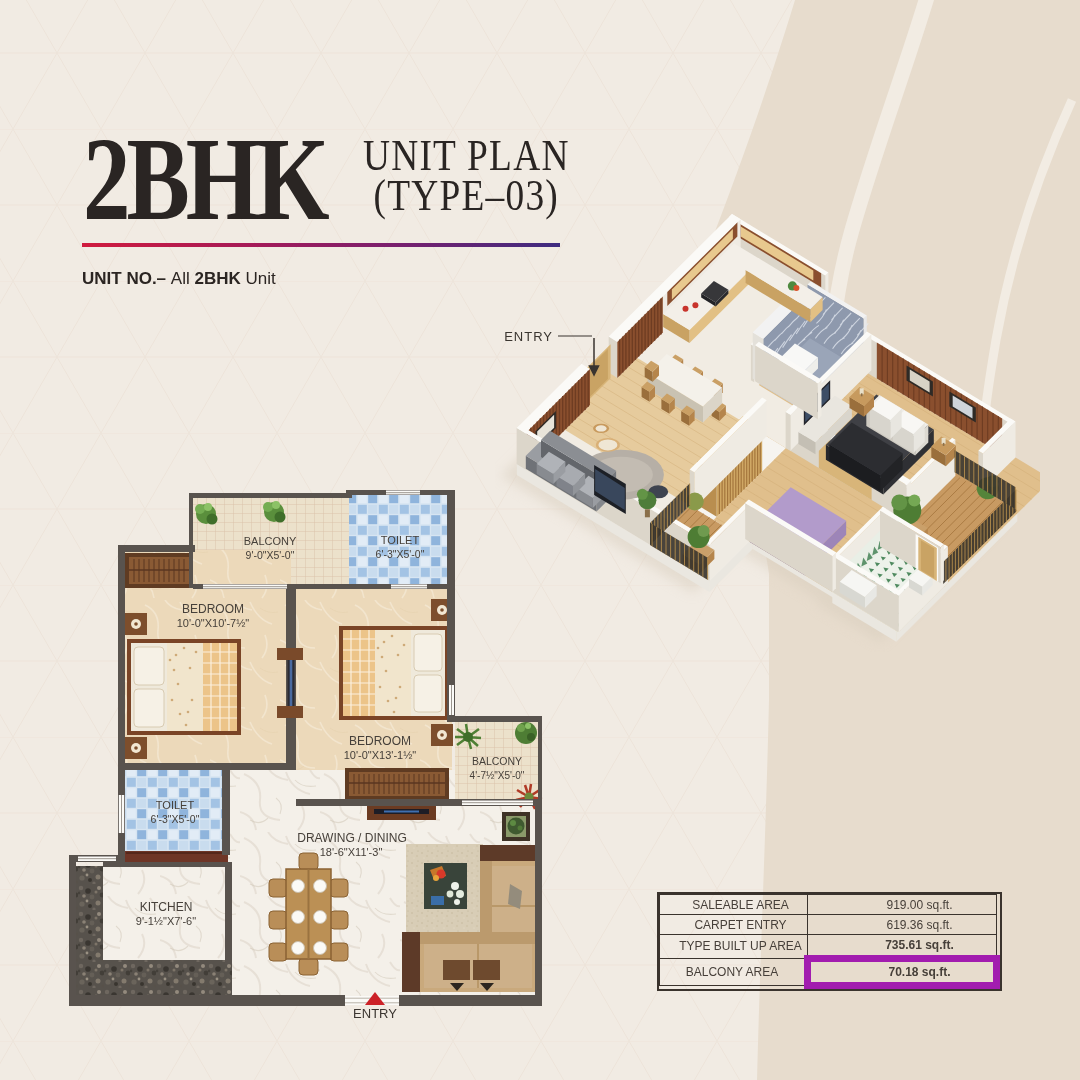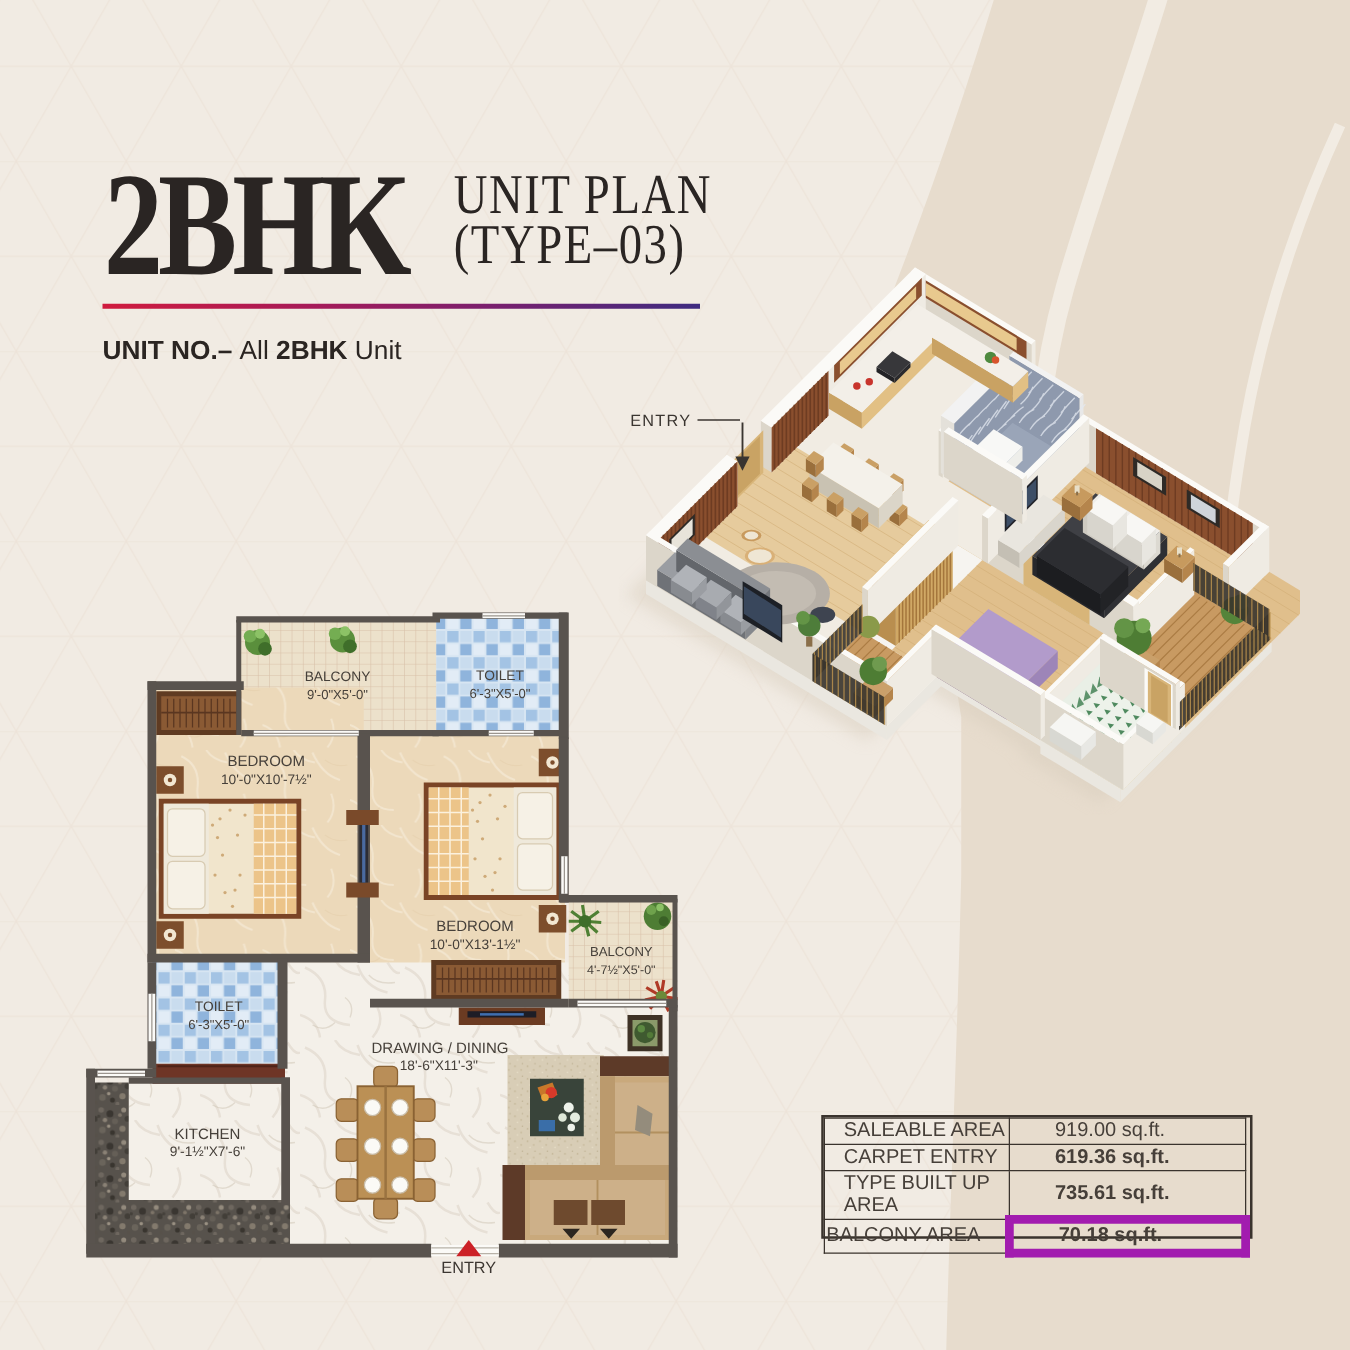--- a/index.html
+++ b/index.html
@@ -1,17 +1,17 @@
 <!DOCTYPE html>
 <html><head>
 <meta charset="utf-8">
 <style>
   html,body{margin:0;padding:0;}
   #page{position:relative;width:1080px;height:1080px;overflow:hidden;
-        background:#f1ebe3;font-family:"Liberation Sans", sans-serif;}
+        background:#f1ebe3;font-family:"Liberation Sans", sans-serif;text-align:center;}
   .abs{position:absolute;}
 </style>
 </head>
 <body>
 <div id="page">
 
   <svg class="abs" style="left:0;top:0" width="1080" height="1080" viewBox="0 0 1080 1080">
     <defs>
       <pattern id="tri" width="88" height="152" patternUnits="userSpaceOnUse" x="13" y="-23">
         <g stroke="#e9dccf" stroke-width="1" fill="none" opacity="0.5">
@@ -30,21 +30,21 @@
     <path d="M1072,100 C1040,170 1012,250 996,340 C990,375 986,400 984,425" fill="none" stroke="#f2ece3" stroke-width="9"></path>
   </svg>
 
   <div class="abs" style="left:83px;top:132px;width:300px;height:100px;
        font-family:'Liberation Serif',serif;font-weight:bold;font-size:118px;line-height:95px;
        color:#2a2523;letter-spacing:-5px;transform:scaleX(0.805);transform-origin:left top;">2BHK</div>
   <div class="abs" style="left:363px;top:135px;font-family:'Liberation Serif',serif;font-size:45px;
        line-height:40px;color:#2a2523;letter-spacing:1.5px;transform:scaleX(0.83);transform-origin:left top;">UNIT PLAN<br>(TYPE–03)</div>
   <div class="abs" style="left:82px;top:243px;width:478px;height:4px;
        background:linear-gradient(90deg,#d01b3e 0%,#a61a58 35%,#7a1f6e 65%,#3e2b80 100%);"></div>
-  <div class="abs" style="left:82px;top:269px;font-size:21px;color:#2b2522;font-weight:bold;">
+  <div class="abs" style="left:82px;top:269px;font-size:17px;color:#2b2522;font-weight:bold;">
     UNIT NO.– <span style="font-weight:normal">All </span>2BHK<span style="font-weight:normal"> Unit</span></div>
 
   <svg id="iso" class="abs" style="left:495px;top:160px" width="545" height="492" viewBox="495 160 545 492">
     <defs>
         <filter id="blur6" x="-20%" y="-20%" width="140%" height="140%">
           <feGaussianBlur stdDeviation="6"></feGaussianBlur>
         </filter>
       </defs>
     <polygon points="716.0,262.0 817.0,323.2 794.7,345.4 999.3,469.4 967.0,501.5 1001.3,522.3 880.3,642.7 816.3,603.9 819.9,600.3 736.8,549.9 693.5,592.9 500.79999999999995,476.1" fill="#d8cdbd" opacity="0.5" filter="url(#blur6)"></polygon>
     <polygon points="833.0,311.2 810.7,333.4 810.7,344.4 833.0,322.2" fill="#eae7e0"></polygon>
@@ -654,29 +654,29 @@
       <text x="352" y="842" font-size="12">DRAWING / DINING</text>
       <text x="351" y="856" font-size="11">18'-6"X11'-3"</text>
       <text x="497" y="765" font-size="10.5">BALCONY</text>
       <text x="497" y="779" font-size="10">4'-7½"X5'-0"</text>
       <text x="375" y="1018" font-size="13" fill="#3c3631">ENTRY</text>
     </g>
   </svg>
 
   <div class="abs" style="left:657px;top:892px;width:341px;height:95px;border:2px solid #3a332d;
        font-size:12px;color:#463f39;">
-    <table style="border-collapse:collapse;width:100%;height:100%;font-size:16px;">
+    <table style="border-collapse:collapse;width:100%;height:100%;font-size:12px;">
       <tbody>
           <tr>
             <td style="border:1px solid #3a332d;width:131px;padding-left:15px;">SALEABLE AREA</td>
           <td style="border:1px solid #3a332d;padding-left:36px;font-weight:normal;">919.00 sq.ft.</td>
           </tr>
       <tr>
             <td style="border:1px solid #3a332d;padding-left:15px;">CARPET ENTRY</td>
-          <td style="border:1px solid #3a332d;padding-left:36px;font-weight:bold;">619.36 sq.ft.</td>
+          <td style="border:1px solid #3a332d;padding-left:36px;font-weight:normal;">619.36 sq.ft.</td>
           </tr>
       <tr>
             <td style="border:1px solid #3a332d;padding-left:15px;">TYPE BUILT UP AREA</td>
           <td style="border:1px solid #3a332d;padding-left:36px;font-weight:bold;margin-top:20px;">735.61 sq.ft.</td>
           </tr>
       <tr>
             <td style="border:1px solid #3a332d;">BALCONY AREA</td>
           <td style="border:7px solid #a21caf;padding-left:36px;font-weight:bold;">70.18 sq.ft.</td>
           </tr>
     </tbody>

